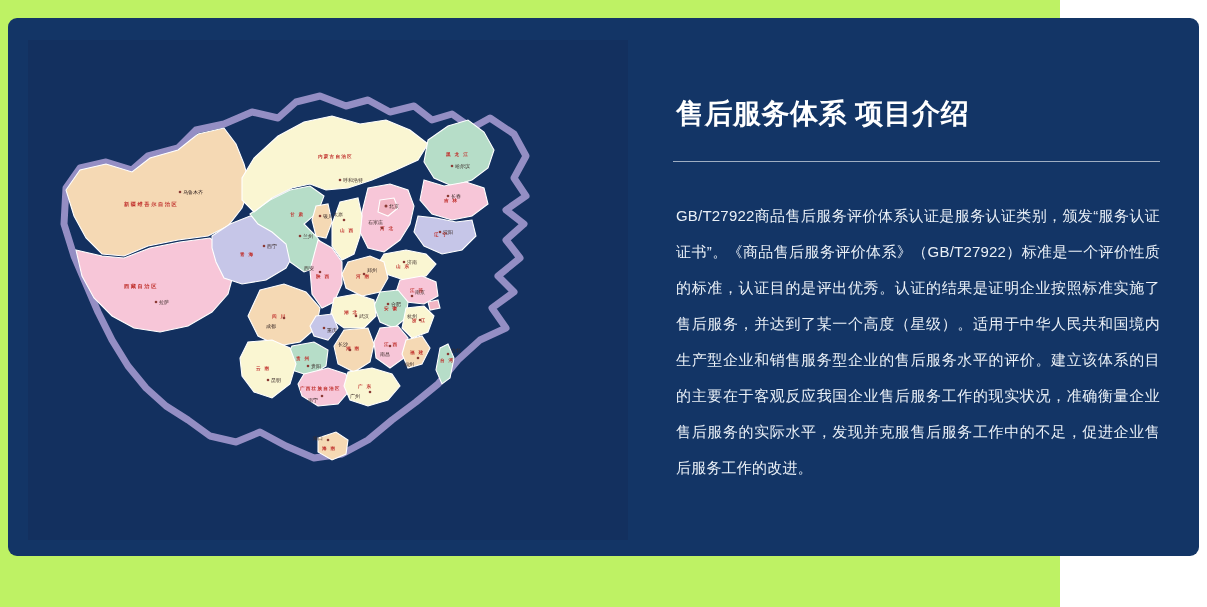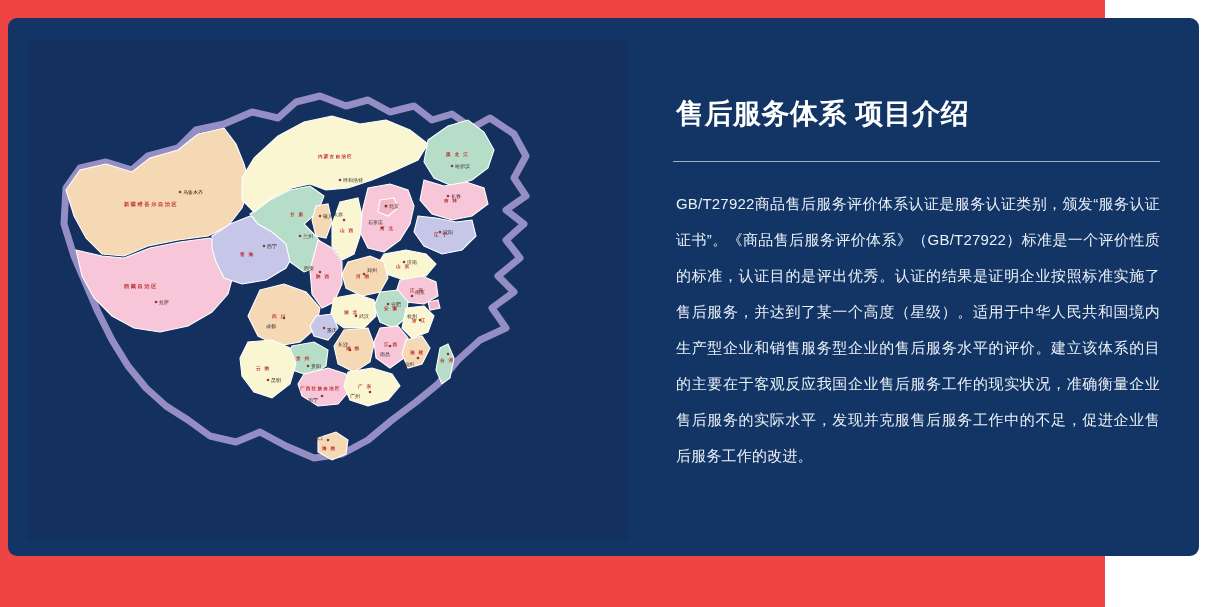--- a/index.html
+++ b/index.html
@@ -9,22 +9,21 @@
     width: 1207px;
     height: 607px;
     overflow: hidden;
     font-family: "Liberation Sans", "DejaVu Sans", sans-serif;
   }
 
   #root {
     position: relative;
     width: 1060px;
     height: 607px;
-    background: #ef4444;
-    padding-left: 45px;
+    background: #bef264;
   }
 
   #panel {
     position: absolute;
     left: 8px;
     top: 18px;
     width: 1191px;
     height: 538px;
     background: #133566;
     border-radius: 9px;
@@ -76,21 +75,21 @@
     top: 143px;
     width: 487px;
     height: 1px;
     background: #b9c3d2;
     opacity: .85;
   }
 
   #body-copy {
     position: absolute;
     left: 8px;
-    top: 168px;
+    top: 180px;
     width: 484px;
     margin: 0;
     font-size: 15px;
     line-height: 36px;
     color: #eaf0f7;
     text-align: justify;
     text-justify: inter-ideograph;
     letter-spacing: .2px;
   }
 </style>

